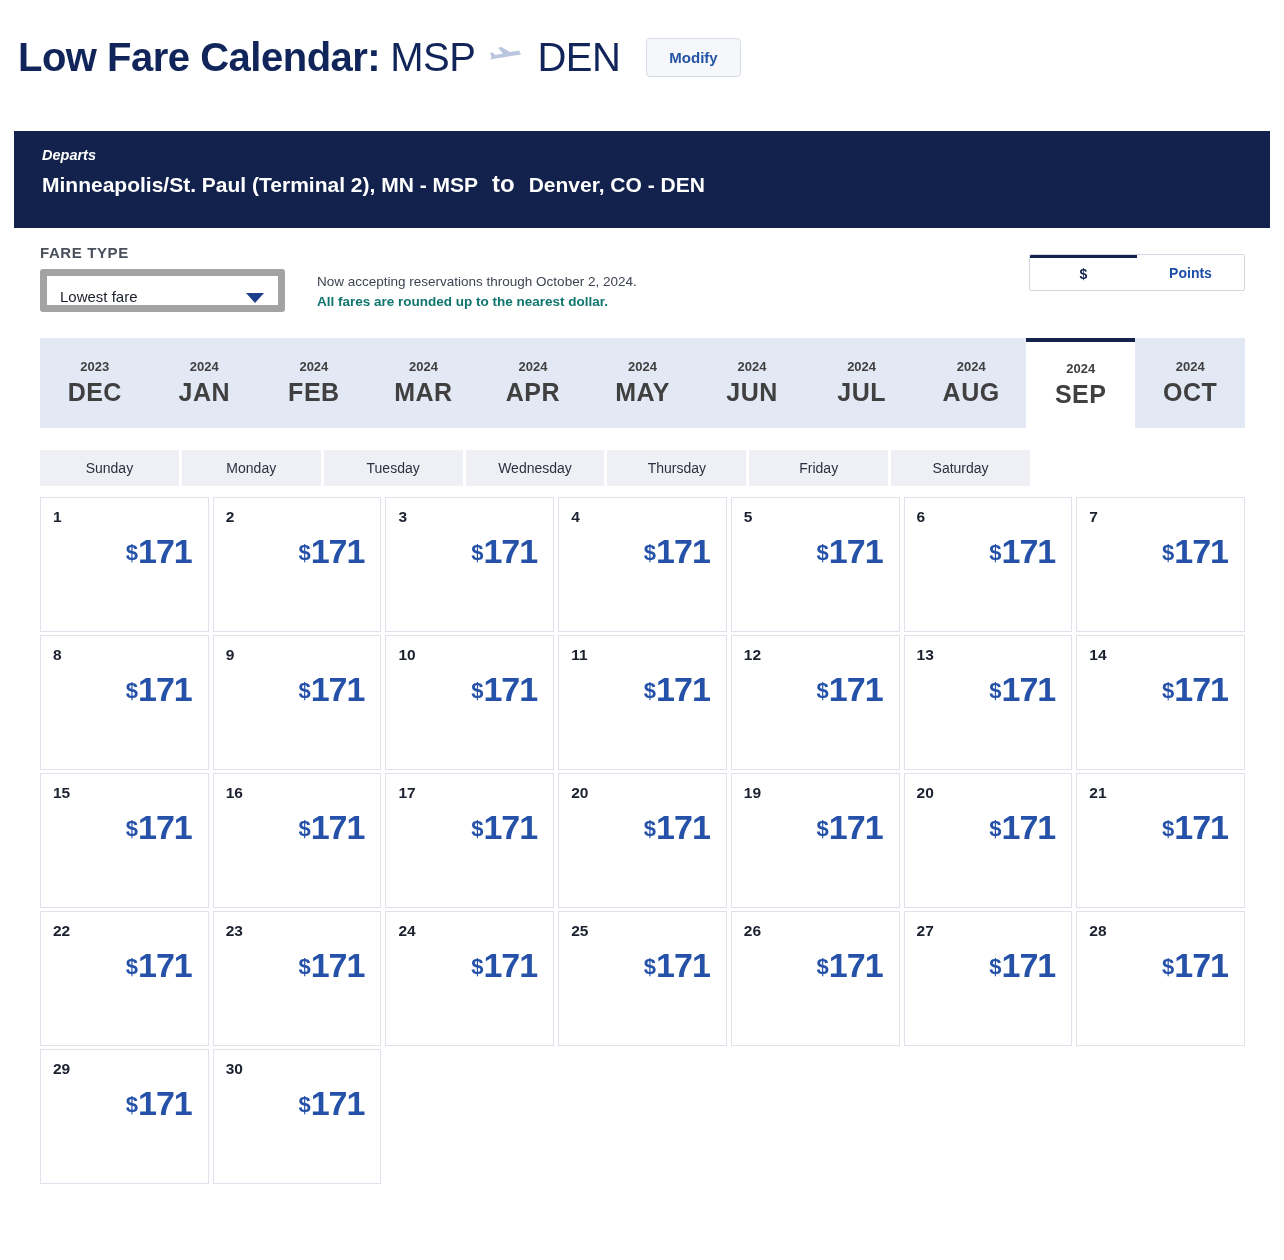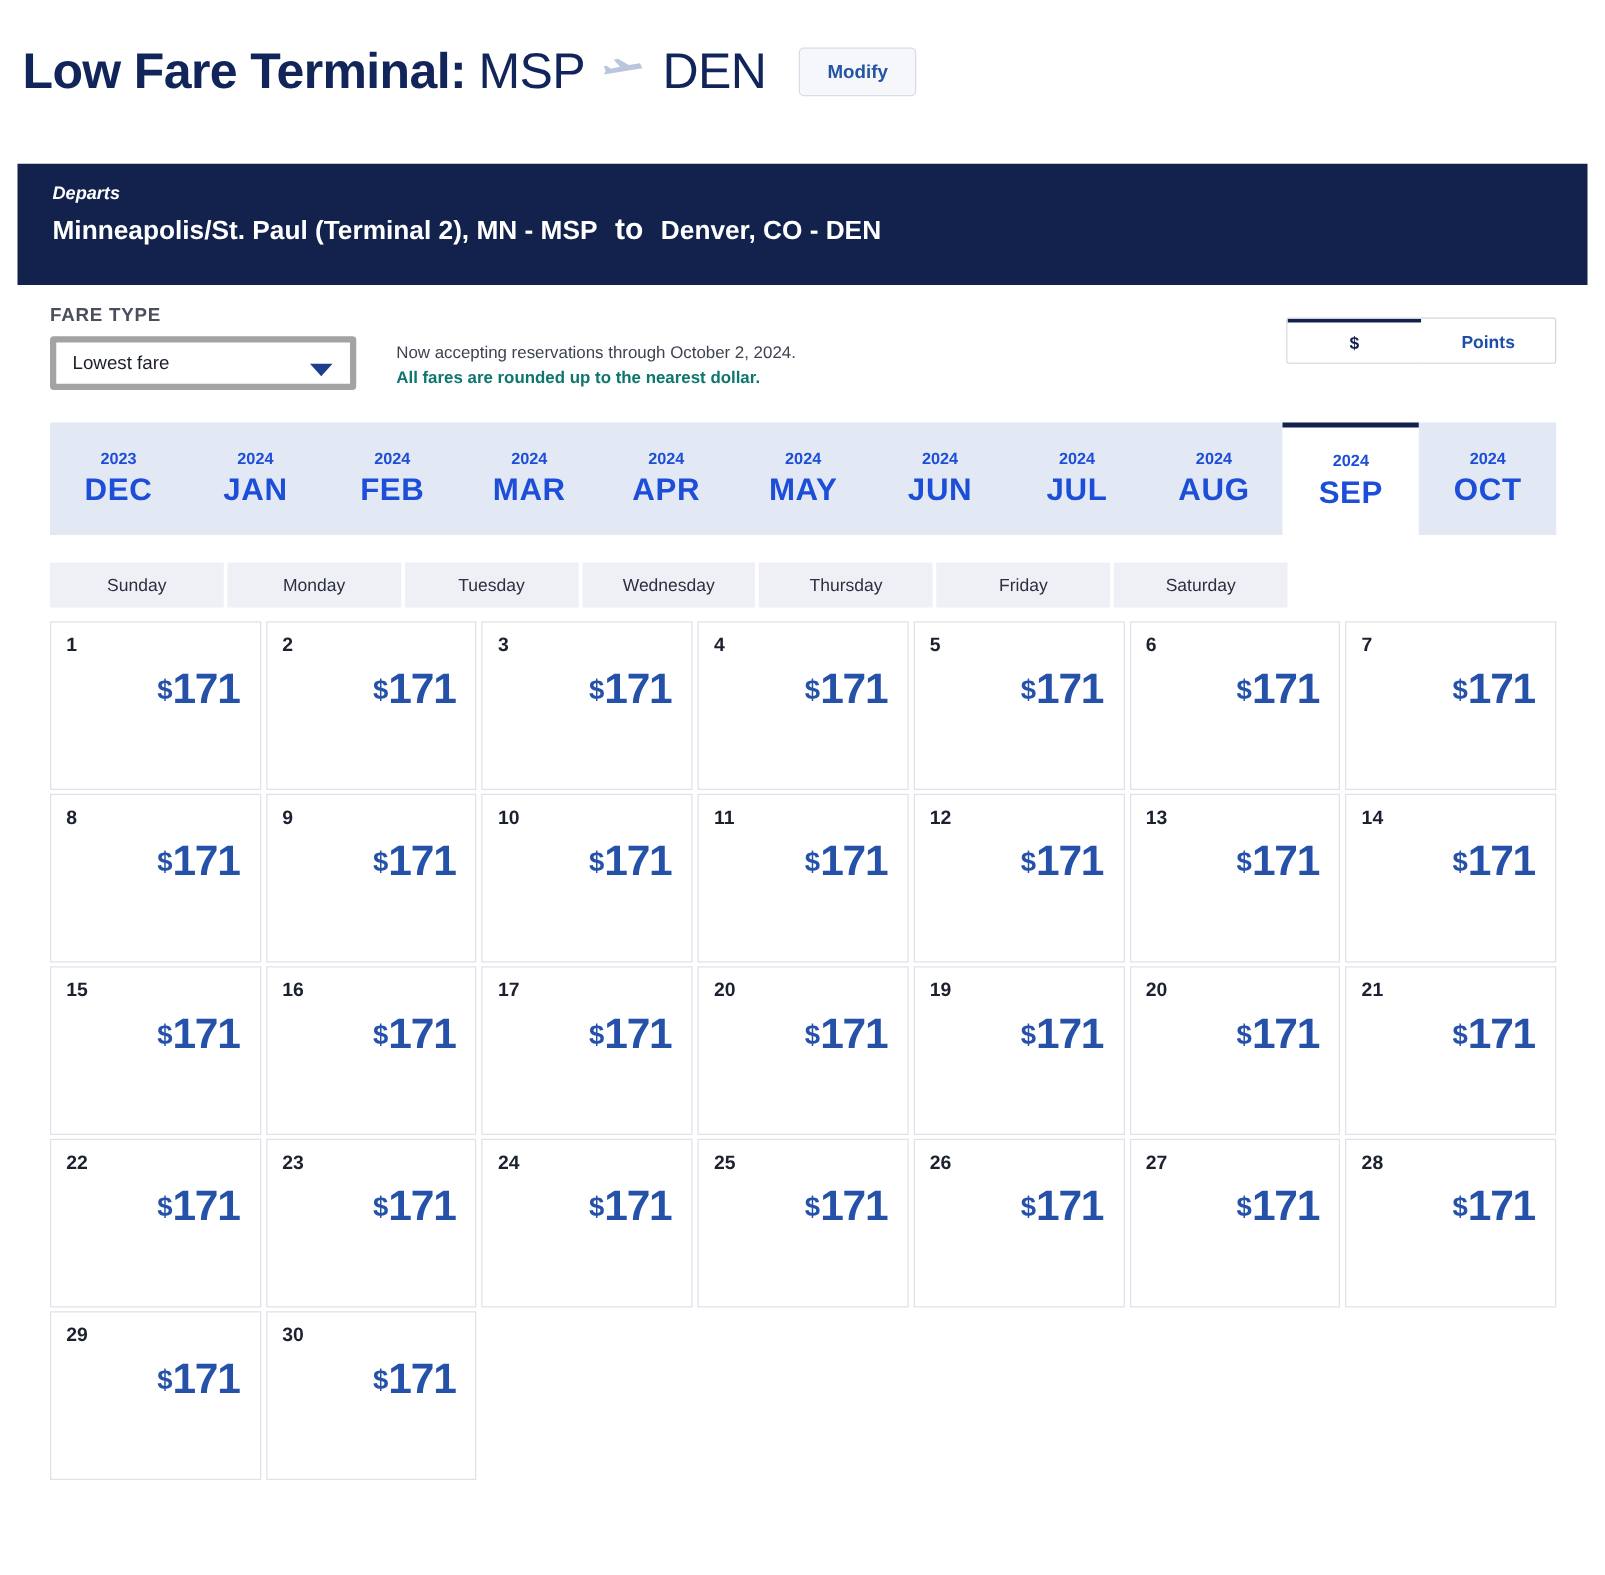--- a/index.html
+++ b/index.html
@@ -91,24 +91,24 @@
     font-size: 15px;
     font-weight: bold;
     color: #4a4f5c;
     letter-spacing: 0.6px;
     margin-bottom: 8px;
   }
   .controls-row { display: flex; align-items: flex-start; }
   .select-box {
     position: relative;
     width: 245px; height: 43px;
-    border: 5px solid #a3a3a3;
+    border: 7px solid #a3a3a3;
     border-radius: 3px;
     background: #fff;
-    display: flex; align-items: center;
+    display: flex; align-items: flex-end;
     padding-left: 13px;
     font-size: 15px;
     color: #1b1f2a;
     cursor: pointer;
   }
   .select-caret {
     position: absolute; right: 14px; top: 17px;
     width: 0; height: 0;
     border-left: 9px solid transparent;
     border-right: 9px solid transparent;
@@ -151,21 +151,21 @@
     left: 40px; top: 338px;
     width: 1205px; height: 90px;
     display: flex;
     background: #e3e8f5;
   }
   .month {
     flex: 1;
     display: flex; flex-direction: column;
     align-items: center; justify-content: center;
     cursor: pointer;
-    color: #1d4ed8;
+    color: #404040;
   }
   .month .yr { font-size: 13px; font-weight: bold; margin-bottom: 4px; }
   .month .mo { font-size: 25px; font-weight: bold; letter-spacing: 0.5px; }
   .month.active {
     background: #ffffff;
     border-top: 4px solid #12224d;
   }
 
   
   .weekdays {
@@ -221,21 +221,21 @@
     margin-right: 1px;
   }
   .cell.empty { border: none; background: transparent; cursor: default; }
 </style>
 </head>
 <body>
 
 <div class="page">
 
   <div class="title-row">
-    <span class="title-strong">Low Fare Terminal:</span>
+    <span class="title-strong">Low Fare Calendar:</span>
     <span class="title-light">MSP</span>
     <span class="plane-icon">
       <svg width="34" height="22" viewBox="0 0 34 22" aria-hidden="true">
         <path d="M1 13.5 L32 8.5 L30 4.5 L21 6 L12.5 1 L9 1.8 L14 7.4 L6.5 9 L3.5 6.5 L1 7 L2.6 11 Z" fill="#b9c6de"></path>
       </svg>
     </span>
     <span class="title-light" style="margin-left:0">DEN</span>
     <button class="modify-btn">Modify</button>
   </div>
 

